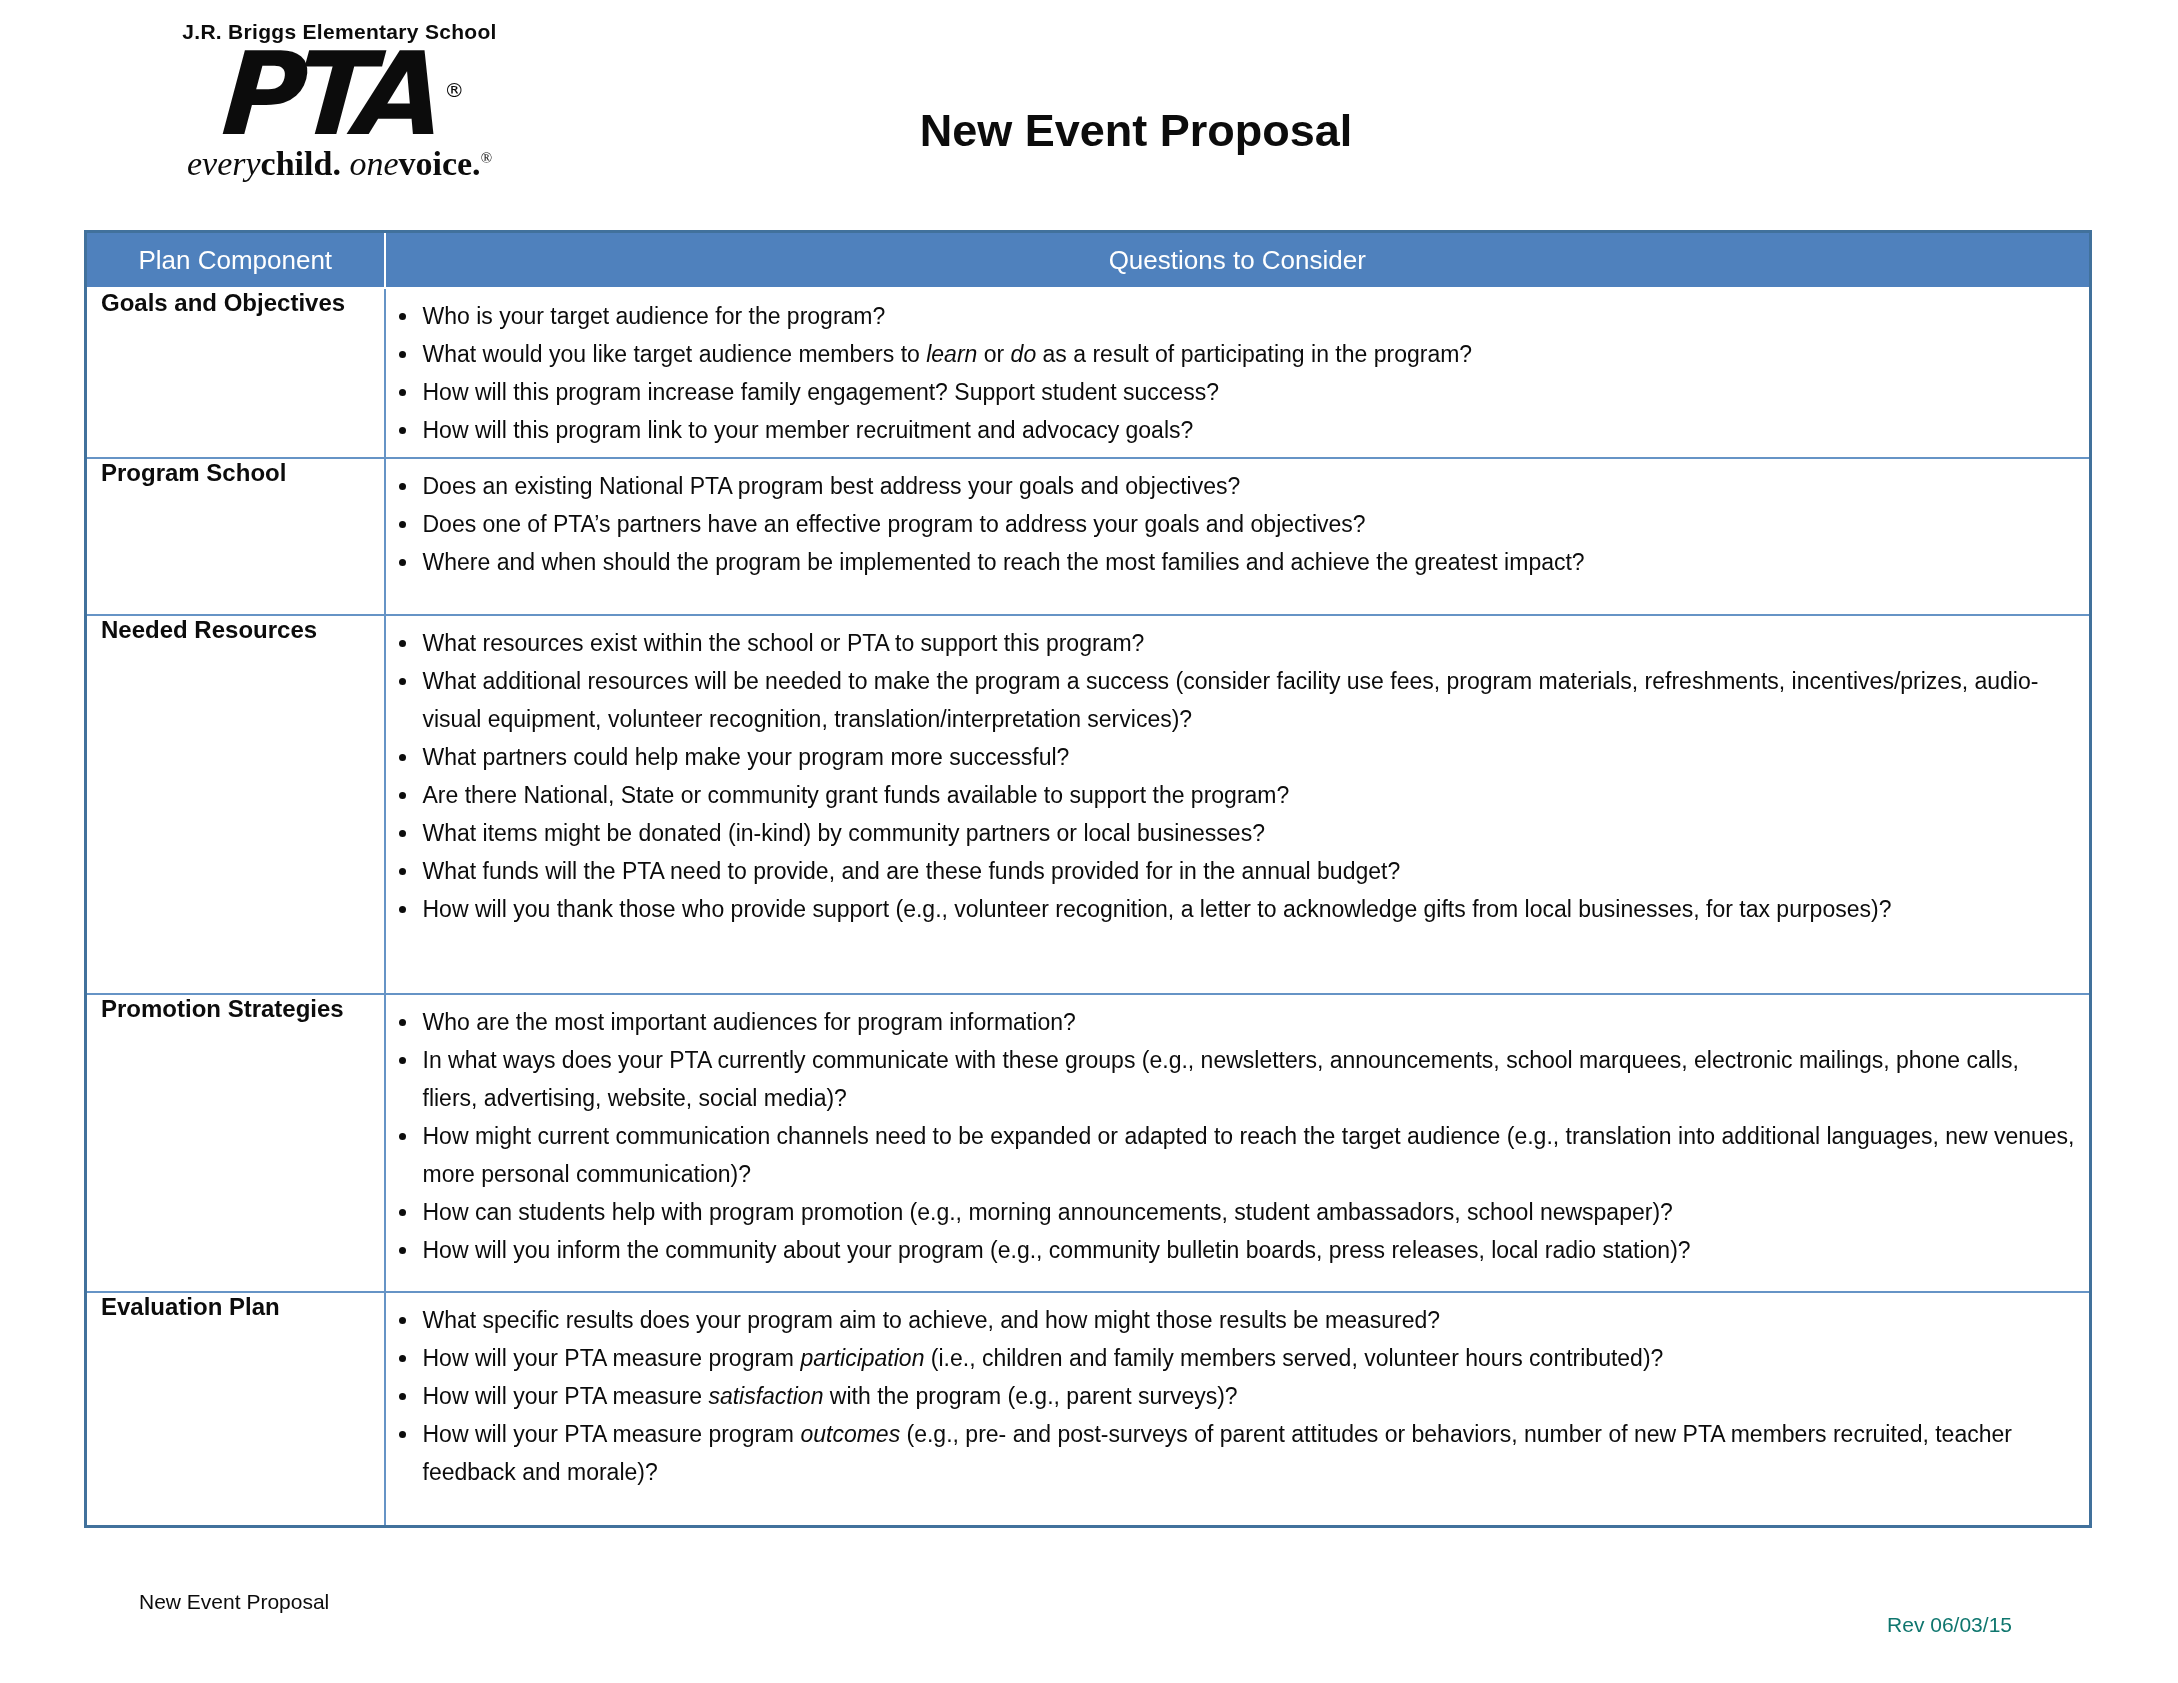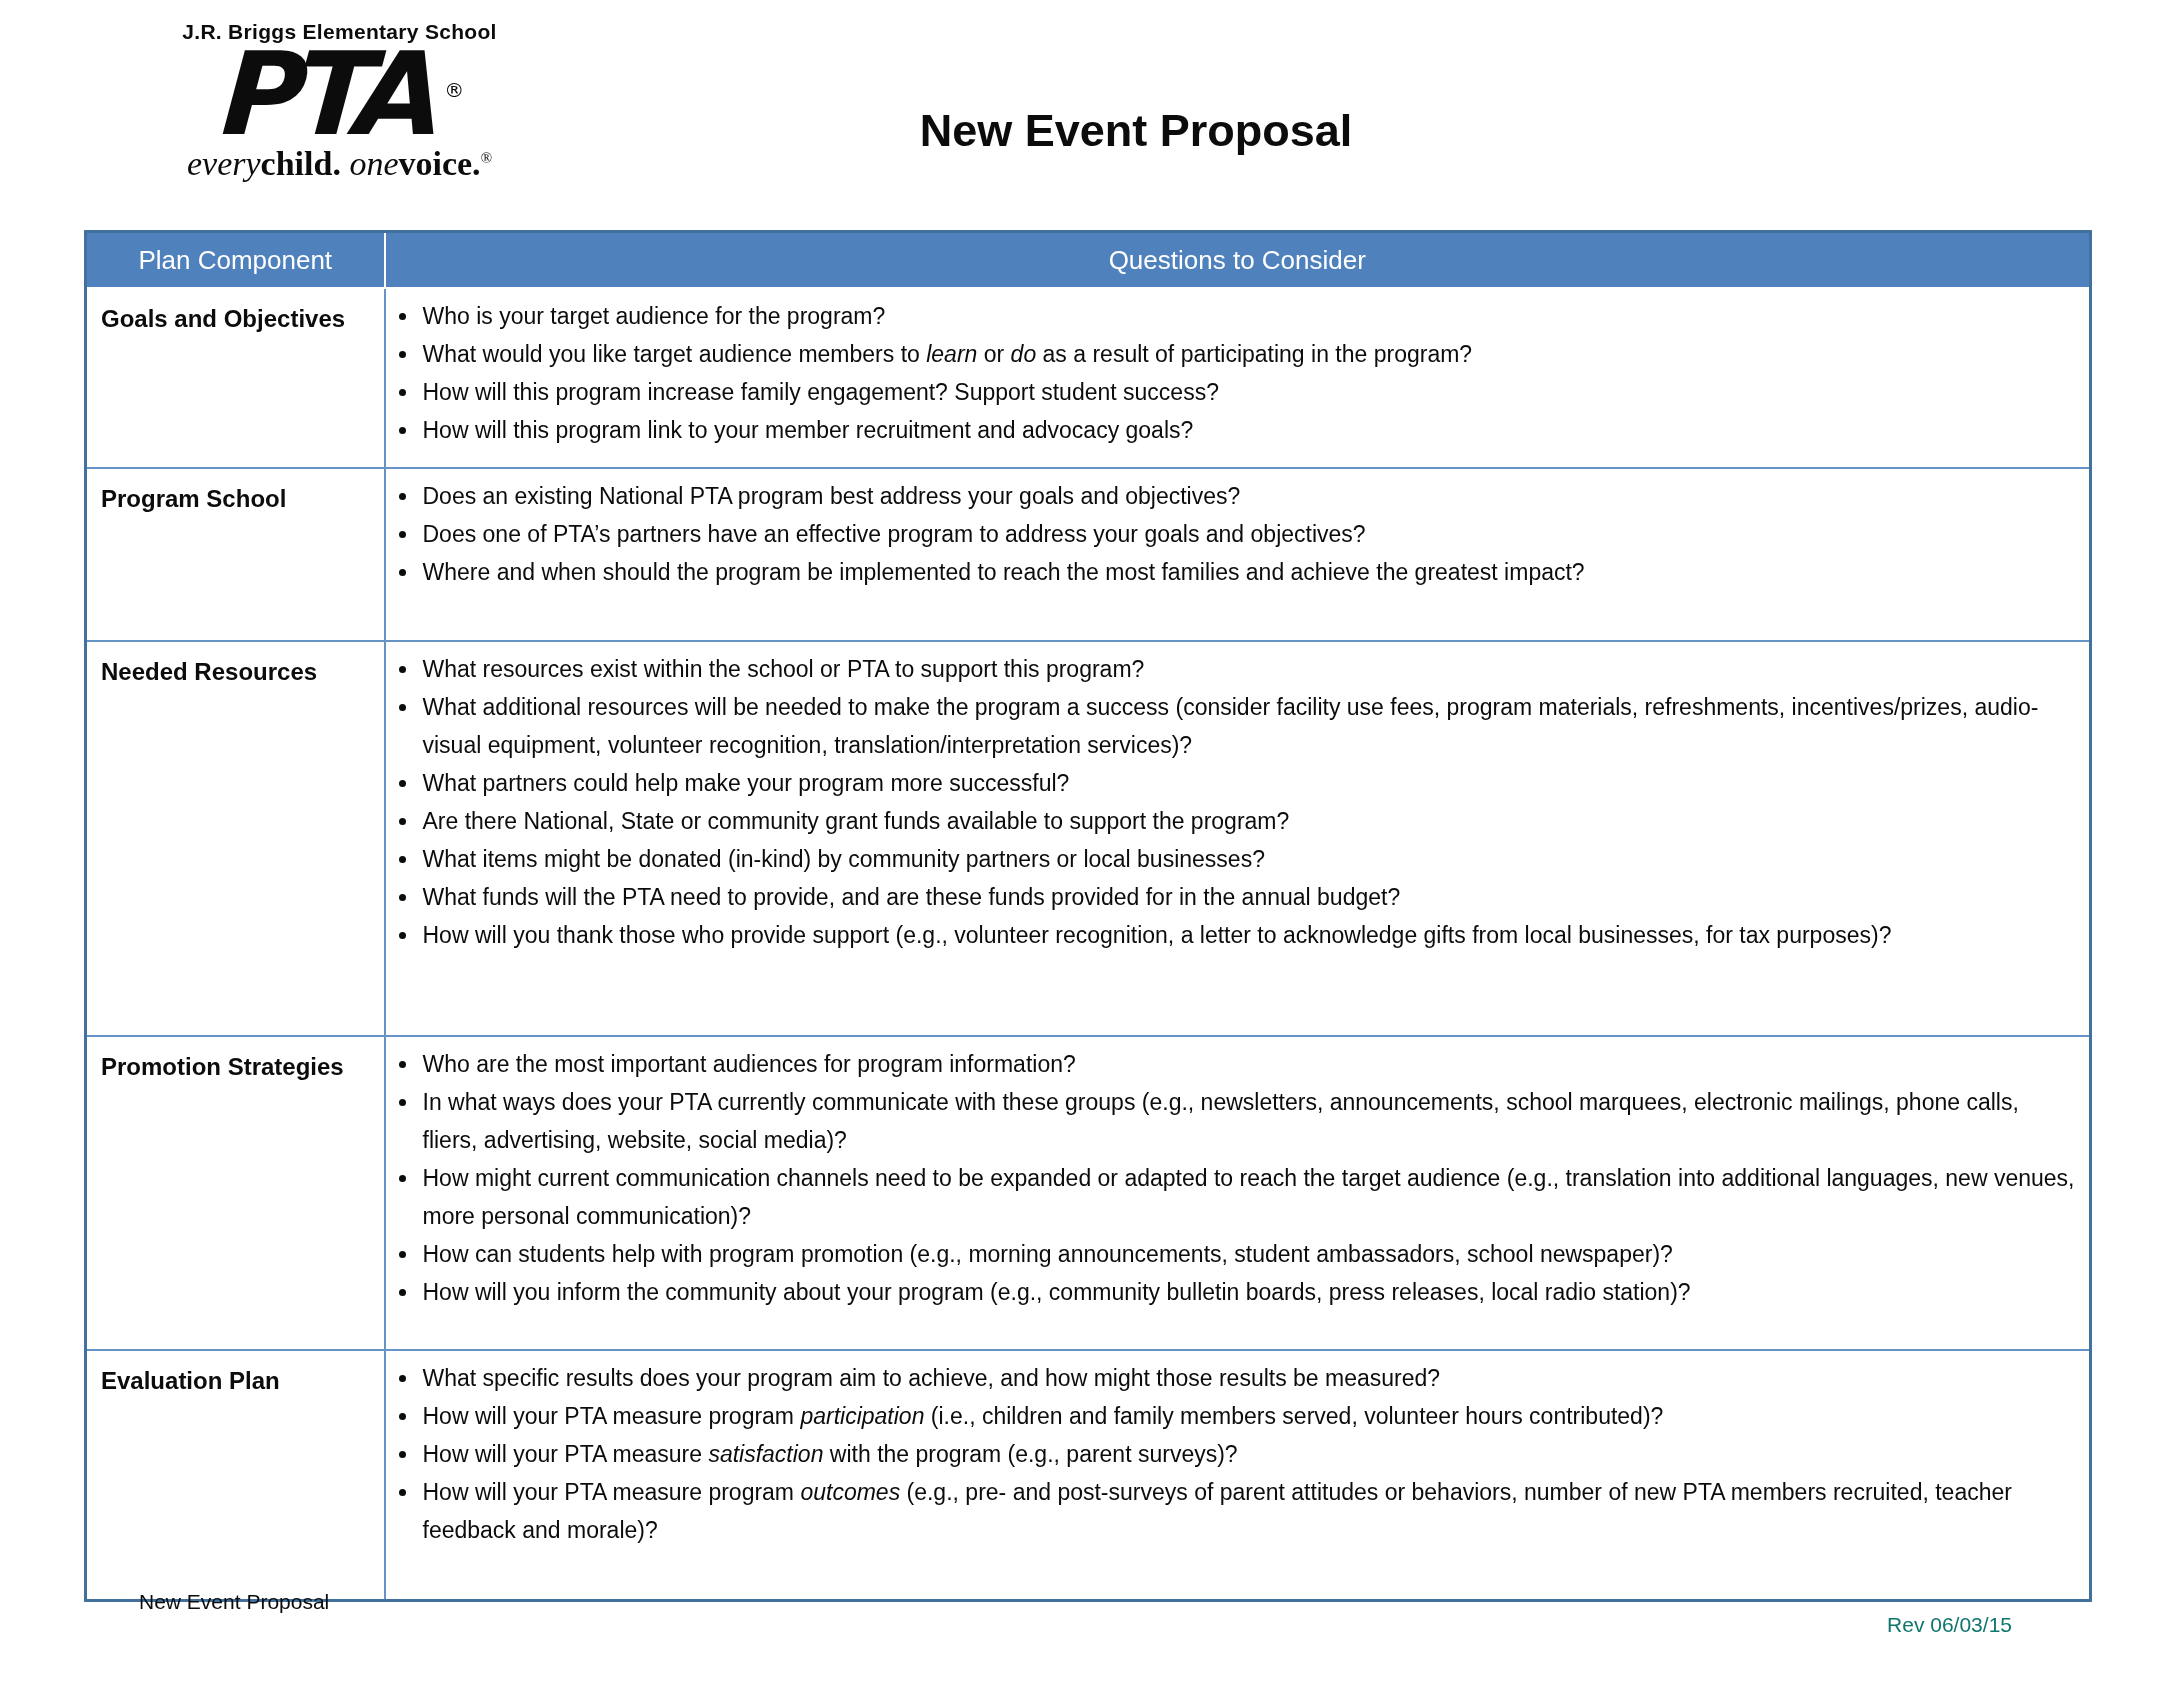--- a/index.html
+++ b/index.html
@@ -23,21 +23,21 @@
 
   
   .ptable{position:absolute;left:84px;top:230px;width:2008px;border-collapse:collapse;
     table-layout:fixed;border:3px solid var(--border_strong,#41719c);}
   .ptable col.c1{width:299px;}
   .ptable thead th{height:54px;background:var(--header_bg,#4f81bd);color:var(--header_text,#ffffff);
     font-size:26px;font-weight:400;text-align:center;padding:0;border-bottom:2px solid #ffffff;}
   .ptable thead th:first-child{border-right:2px solid #ffffff;}
   .ptable tbody td{vertical-align:top;background:#ffffff;
     border:2px solid var(--border_light,#6694c6);}
-  .component-cell{font-weight:700;font-size:24px;padding:16px 6px 6px 14px;color:#0c0c0c;}
+  .component-cell{font-weight:700;font-size:24px;padding:0 6px 6px 14px;color:#0c0c0c;}
   .questions-cell{padding:2px 10px 2px 0;}
   .questions-cell ul{margin:6px 0;padding-left:34px;list-style:disc;}
   .questions-cell li{font-size:23px;line-height:38px;padding-left:3px;color:#0c0c0c;}
   .questions-cell li em{font-style:italic;}
   .ptable tbody tr:nth-child(1) td{height:156px;}
   .ptable tbody tr:nth-child(2) td{height:149px;}
   .ptable tbody tr:nth-child(3) td{height:371px;}
   .ptable tbody tr:nth-child(4) td{height:290px;}
   .ptable tbody tr:nth-child(5) td{height:226px;}
   .ptable tbody tr:nth-child(6) td{height:79px;}

